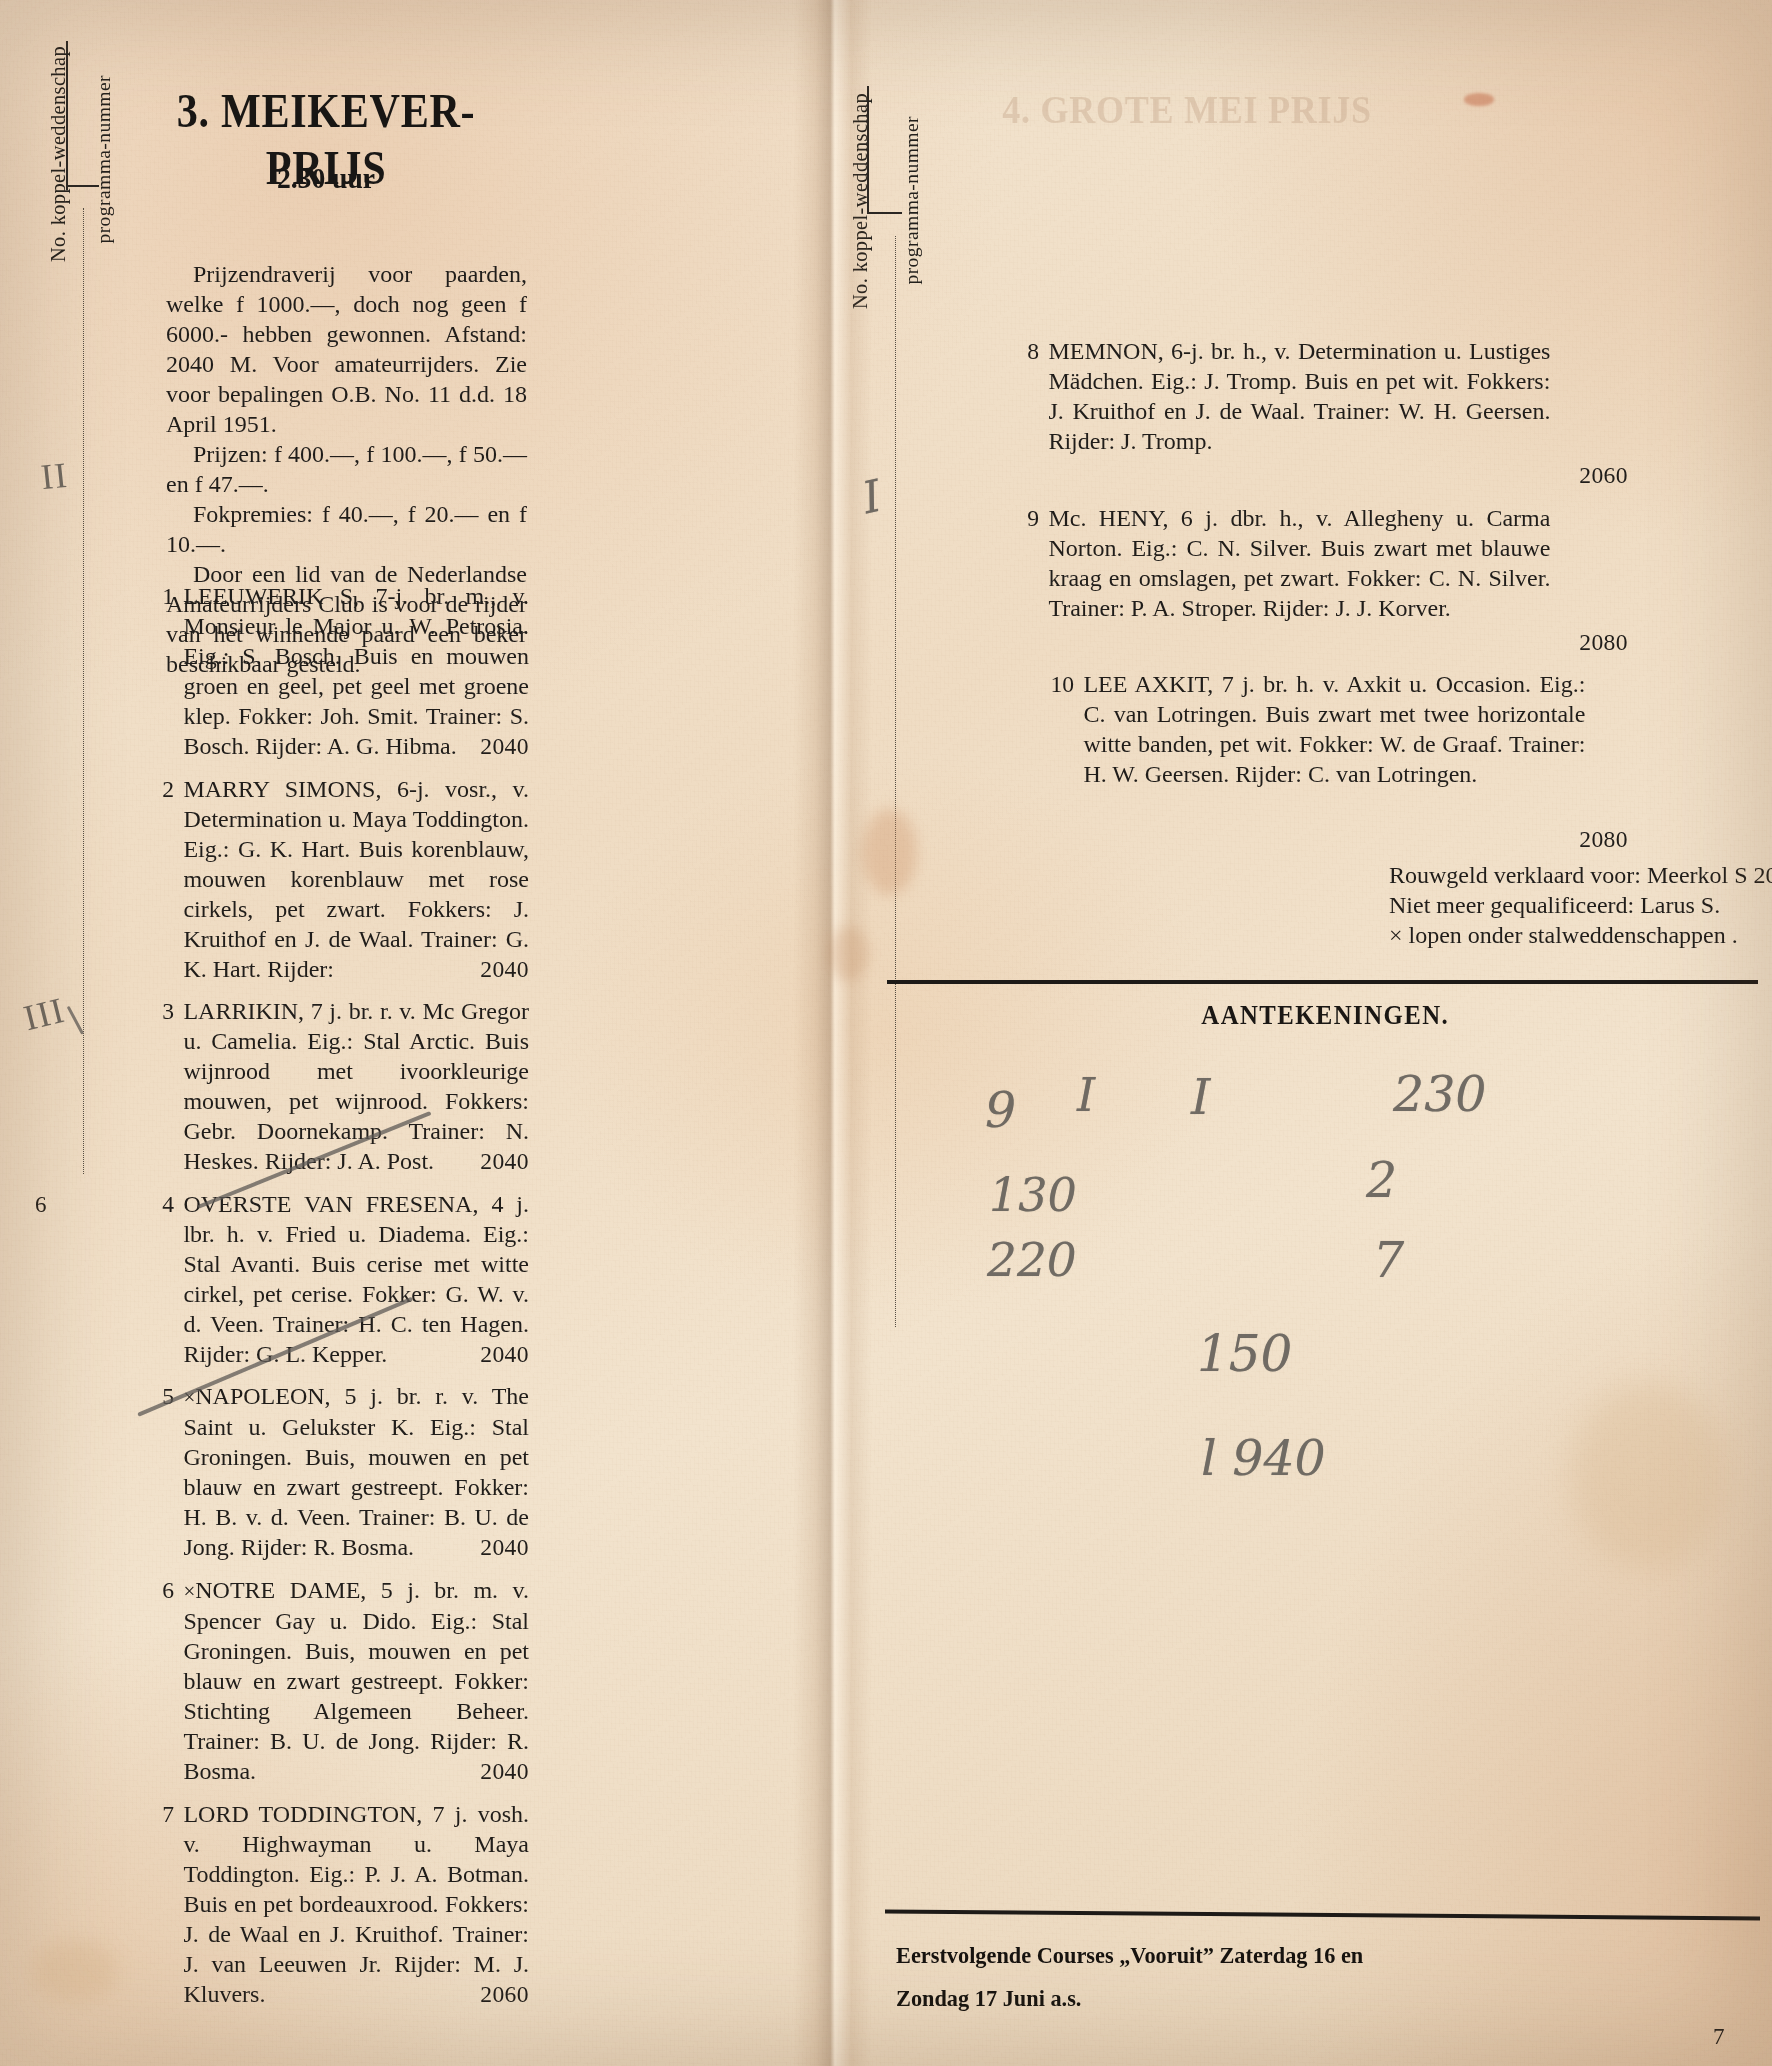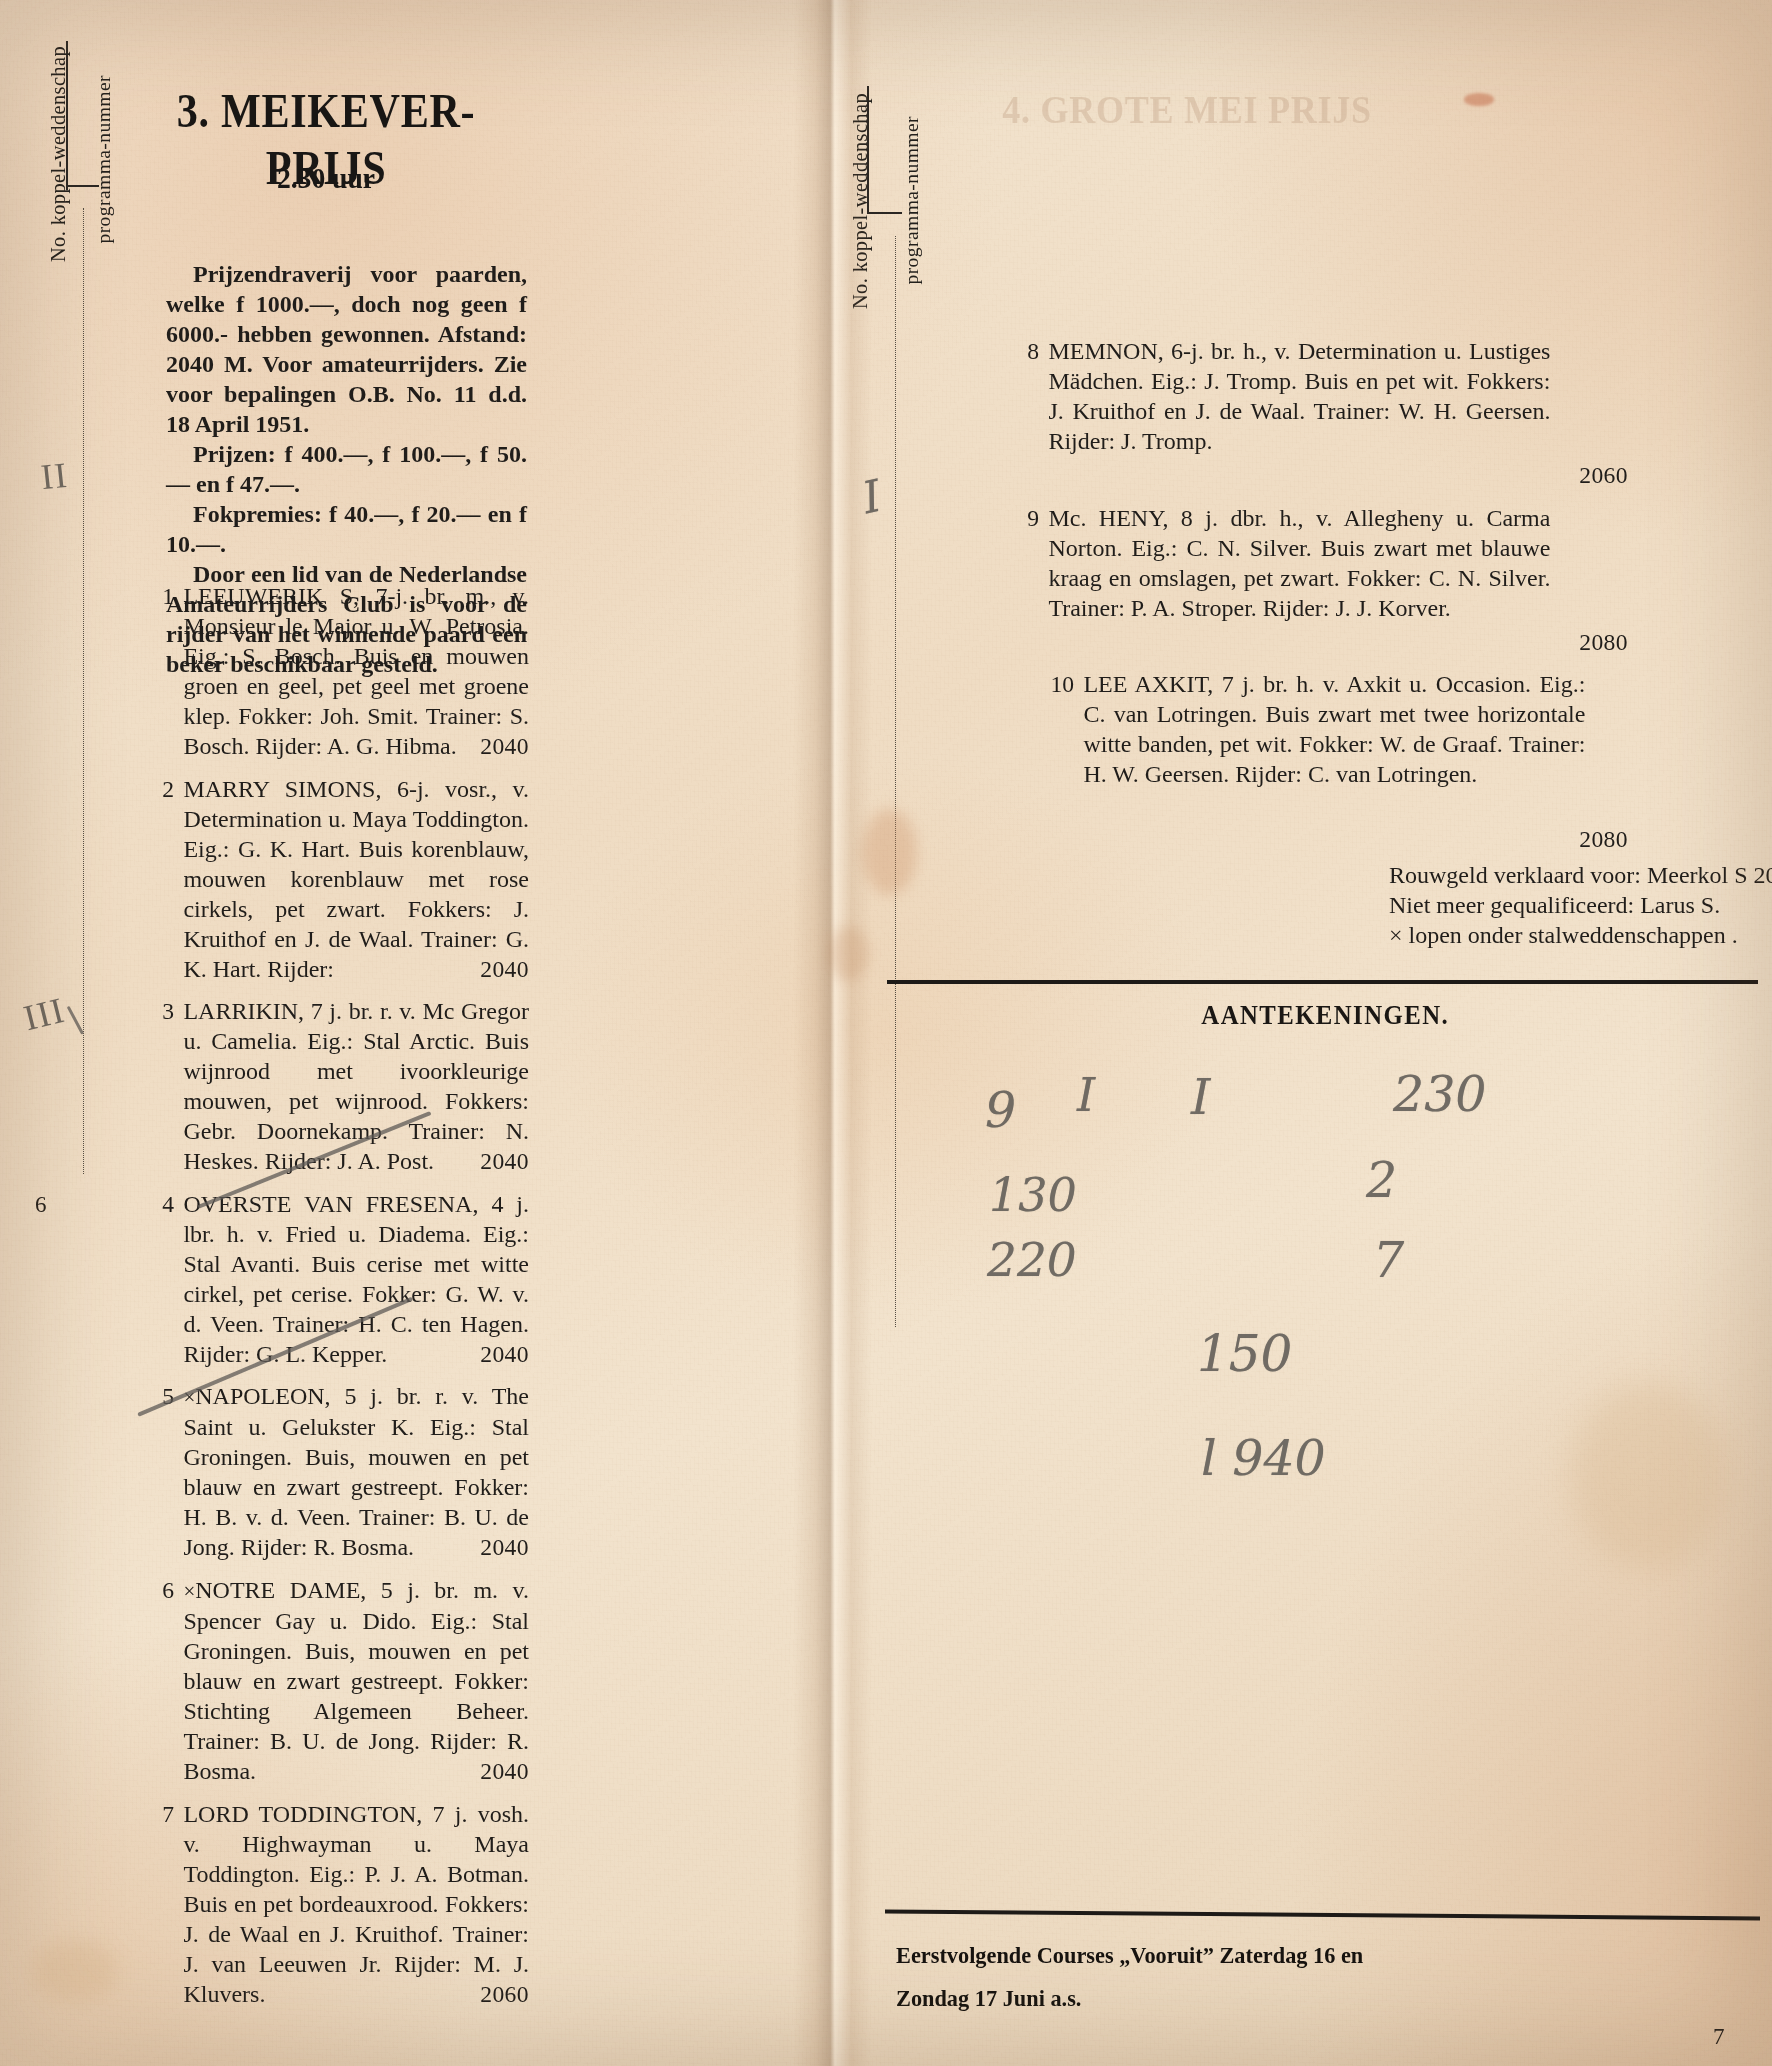--- a/index.html
+++ b/index.html
@@ -78,21 +78,21 @@
     transform:scaleX(.92);
   }
 
   
   .body-col{
     position:absolute;
     color:#201d1a;
     font-size:24px;
     line-height:30px;
   }
-  .para{margin:0 0 0 0;text-indent:27px;text-align:justify;font-weight:bold;}
+  .para{margin:0 0 0 0;text-indent:27px;text-align:justify;}
   .para.tight{text-indent:27px;}
 
   .entry{
     position:relative;
     display:flex;
     margin-bottom:12.6px;
   }
   .entry-no{
     width:31px;min-width:31px;text-align:right;
     padding-right:9.4px;font-size:23.6px;line-height:30px;
@@ -252,21 +252,21 @@
     <div class="body-col" style="left:137px;top:336px;width:620px;">
 
       <div class="entry" style="min-height:154px;">
         <div class="entry-no">8</div>
         <div class="entry-body" style="max-width:502px;">MEMNON, 6-j. br. h., v. Determination u. Lustiges Mädchen. Eig.: J. Tromp. Buis en pet wit. Fokkers: J. Kruithof en J. de Waal. Trainer: W. H. Geersen. Rijder: J. Tromp.</div>
         <div class="entry-dist">2060</div>
       </div>
 
       <div class="entry" style="min-height:154px;">
         <div class="entry-no">9</div>
-        <div class="entry-body" style="max-width:502px;">Mc. HENY, 8 j. dbr. h., v. Allegheny u. Carma Norton. Eig.: C. N. Silver. Buis zwart met blauwe kraag en omslagen, pet zwart. Fokker: C. N. Silver. Trainer: P. A. Stroper. Rijder: J. J. Korver.</div>
+        <div class="entry-body" style="max-width:502px;">Mc. HENY, 6 j. dbr. h., v. Allegheny u. Carma Norton. Eig.: C. N. Silver. Buis zwart met blauwe kraag en omslagen, pet zwart. Fokker: C. N. Silver. Trainer: P. A. Stroper. Rijder: J. J. Korver.</div>
         <div class="entry-dist">2080</div>
       </div>
 
       <div class="entry" style="min-height:185px;margin-left:35px;">
         <div class="entry-no">10</div>
         <div class="entry-body" style="max-width:502px;">LEE AXKIT, 7 j. br. h. v. Axkit u. Occasion. Eig.: C. van Lotringen. Buis zwart met twee horizontale witte banden, pet wit. Fokker: W. de Graaf. Trainer: H. W. Geersen. Rijder: C. van Lotringen.</div>
         <div class="entry-dist">2080</div>
       </div>
     </div>
 

